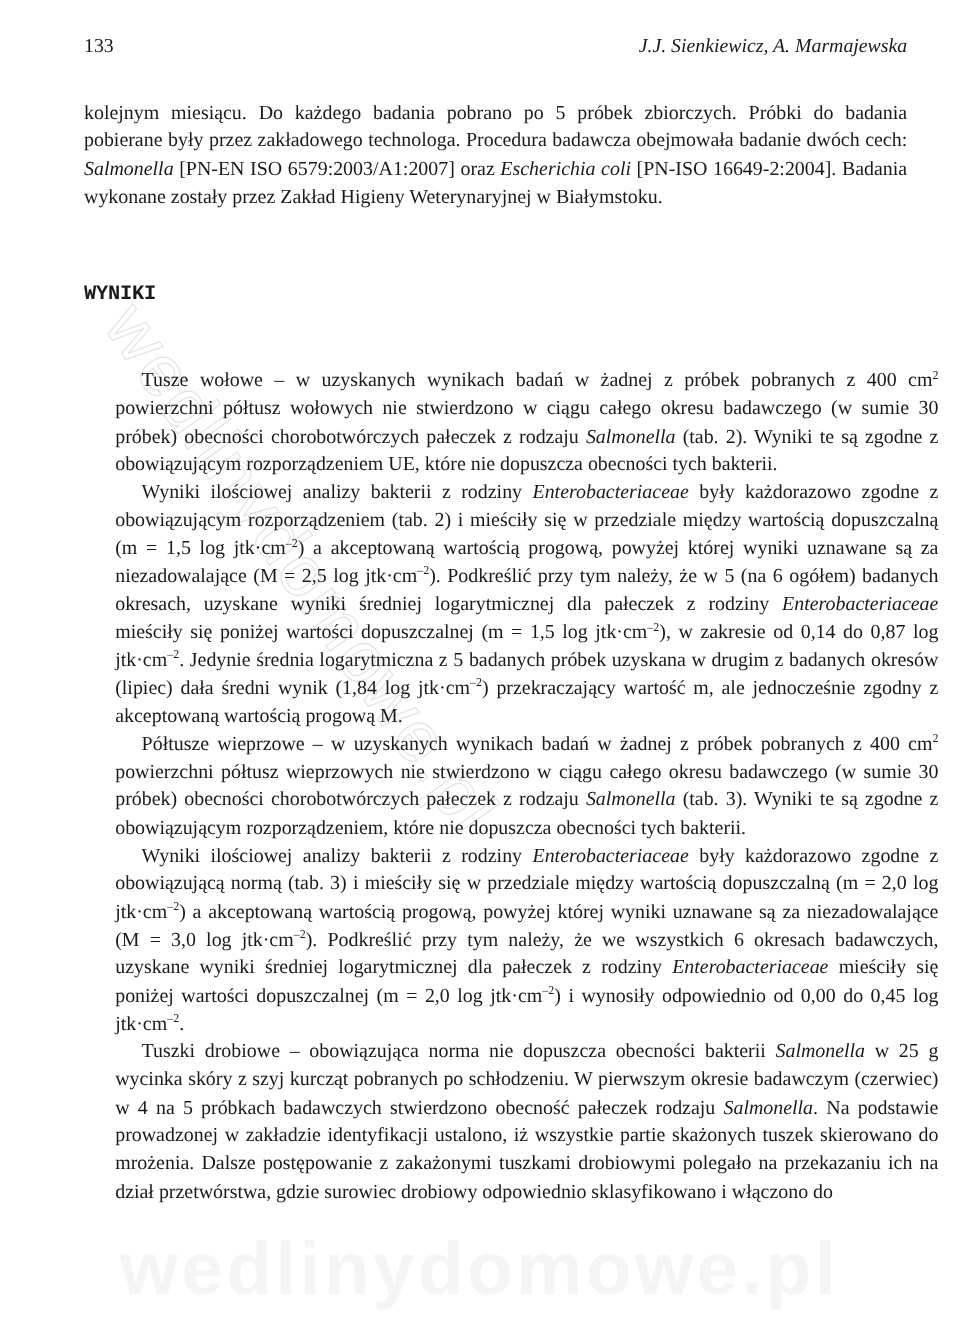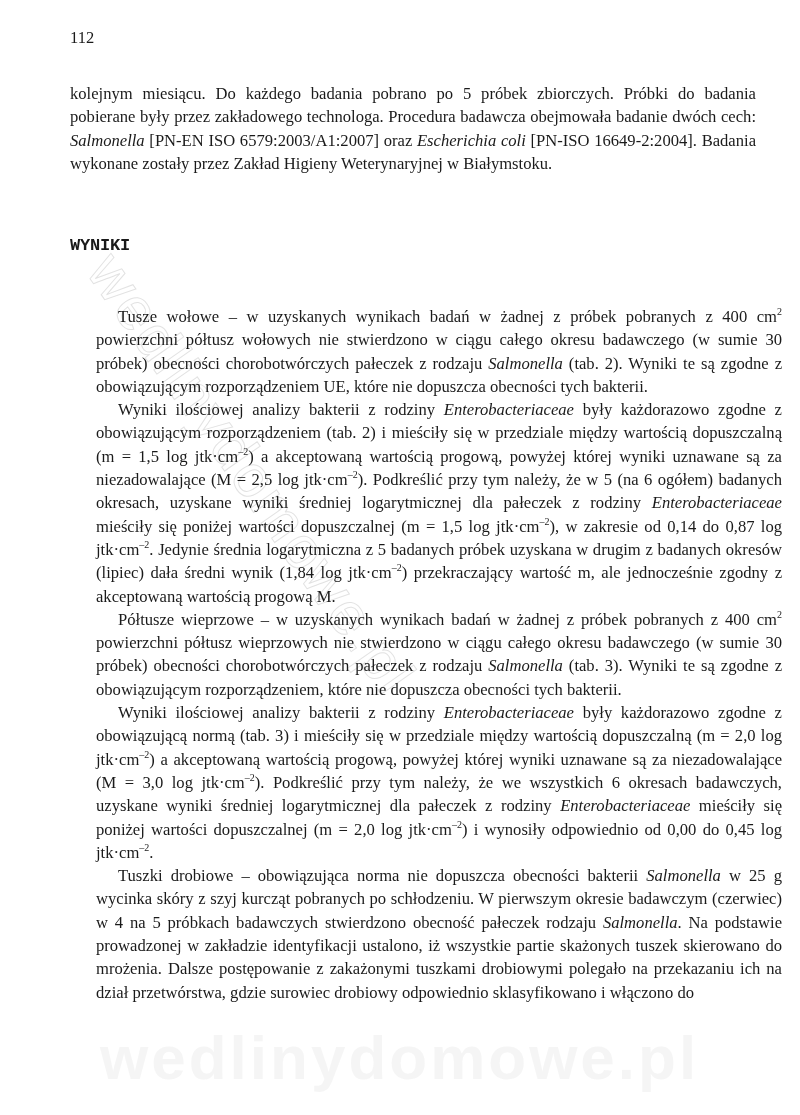--- a/index.html
+++ b/index.html
@@ -27,21 +27,22 @@
 </style>
 </head>
 <body>
 
 <div class="page">
 
   <div class="wm-diag">wedlinydomowe.pl</div>
   <div class="wm-horiz">wedlinydomowe.pl</div>
 
   <div class="running-head">
-    <span class="page-number">112</span>
+    <span class="page-number">133</span>
+    <span class="authors">J.J. Sienkiewicz, A. Marmajewska</span>
   </div>
 
   <div class="body" style="top:82px;">
     <p>
       <span>kolejnym miesiącu. Do każdego badania pobrano po 5 próbek zbiorczych. Próbki do badania pobierane były przez zakładowego technologa. Procedura badawcza obejmowała badanie dwóch cech: </span><i>Salmonella</i><span> [PN-EN ISO 6579:2003/A1:2007] oraz </span><i>Escherichia coli</i><span> [PN-ISO 16649-2:2004]. Badania wykonane zostały przez Zakład Higieny Weterynaryjnej w Białymstoku.</span>
     </p>
   </div>
 
   <div class="h1">WYNIKI</div>
 

